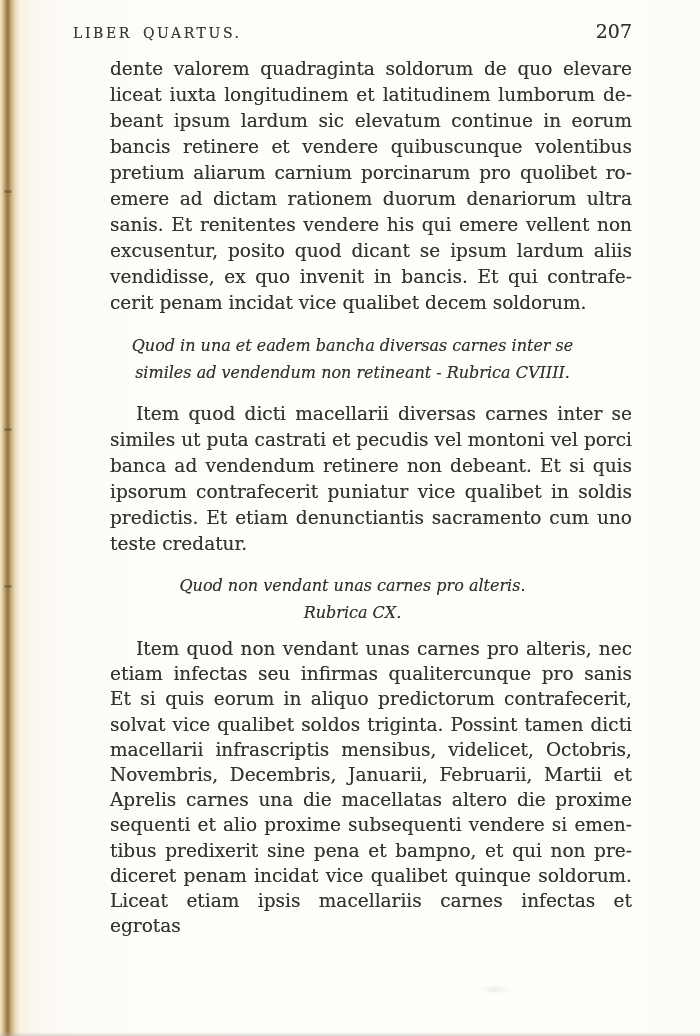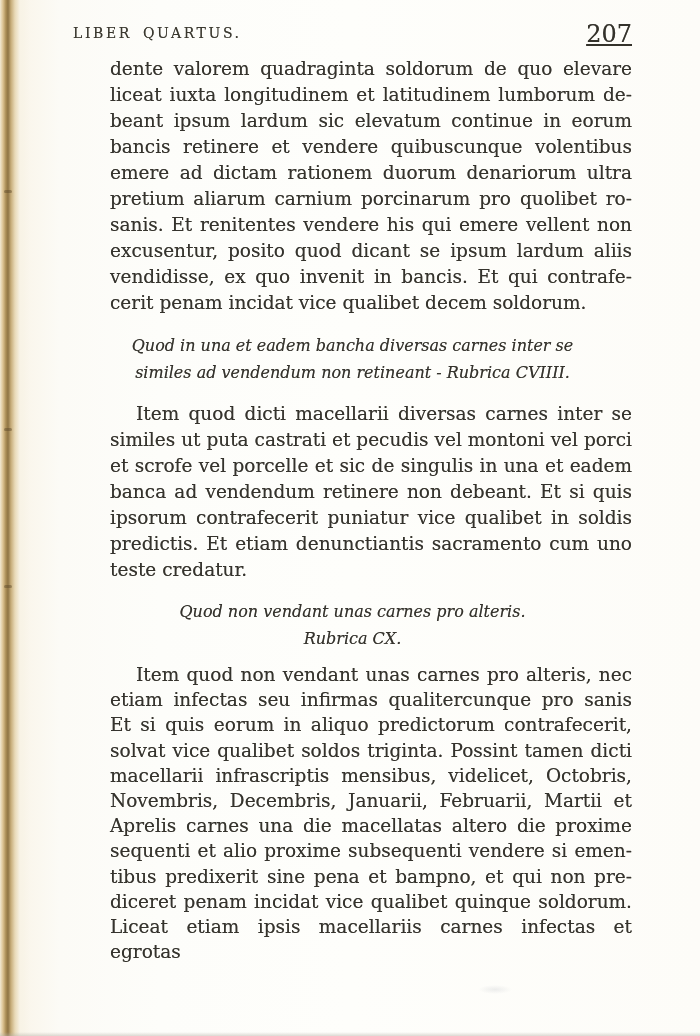--- a/index.html
+++ b/index.html
@@ -46,23 +46,22 @@
   }
   .running-title {
     position: absolute; left: 0; right: 0; top: 3px;
     text-align: left;
     font-size: 14px; letter-spacing: 2.6px; word-spacing: 4px;
     color: #3a382f;
     text-shadow: 0 0 0.6px rgba(58,56,47,0.6);
   }
   .page-number {
     position: absolute; right: 0; top: -2px;
-    font-size: 24px; color: #34322b;
+    font-size: 19px; color: #34322b;
     text-shadow: 0 0 0.5px rgba(52,50,43,0.55);
-    text-decoration: underline;
   }
 
   .para { margin: 0; }
   .line {
     font-size: 18.5px; line-height: 26px;
     text-align: justify; text-align-last: justify;
     text-shadow: 0 0 0.55px rgba(53,51,45,0.6);
     white-space: normal;
     margin-left: 37px;
   }
@@ -95,37 +94,36 @@
   <div class="running-head">
     <div class="running-title">LIBER QUARTUS.</div>
     <div class="page-number">207</div>
   </div>
 
   <div class="para p1">
     <div class="line">dente valorem quadraginta soldorum de quo elevare</div>
     <div class="line">liceat iuxta longitudinem et latitudinem lumborum de-</div>
     <div class="line">beant ipsum lardum sic elevatum continue in eorum</div>
     <div class="line">bancis retinere et vendere quibuscunque volentibus</div>
+    <div class="line">pretium aliarum carnium porcinarum pro quolibet ro-</div>
     <div class="line">emere ad dictam rationem duorum denariorum ultra</div>
-    <div class="line">pretium aliarum carnium porcinarum pro quolibet ro-</div>
     <div class="line">sanis. Et renitentes vendere his qui emere vellent non</div>
     <div class="line">excusentur, posito quod dicant se ipsum lardum aliis</div>
     <div class="line">vendidisse, ex quo invenit in bancis. Et qui contrafe-</div>
     <div class="line endline">cerit penam incidat vice qualibet decem soldorum.</div>
   </div>
 
   <div class="heading h1">
     <div class="hline">Quod in una et eadem bancha diversas carnes inter se</div>
     <div class="hline">similes ad vendendum non retineant - Rubrica CVIIII.</div>
   </div>
 
   <div class="para p2">
     <div class="line indent">Item quod dicti macellarii diversas carnes inter se</div>
     <div class="line">similes ut puta castrati et pecudis vel montoni vel porci</div>
-    <div class="line">et scrofe vel porcelle et sic de singulis in una et eadem</div>
     <div class="line">banca ad vendendum retinere non debeant. Et si quis</div>
     <div class="line">ipsorum contrafecerit puniatur vice qualibet in soldis</div>
     <div class="line">predictis. Et etiam denunctiantis sacramento cum uno</div>
     <div class="line endline">teste credatur.</div>
   </div>
 
   <div class="heading h2">
     <div class="hline">Quod non vendant unas carnes pro alteris.</div>
     <div class="hline">Rubrica CX.</div>
   </div>

